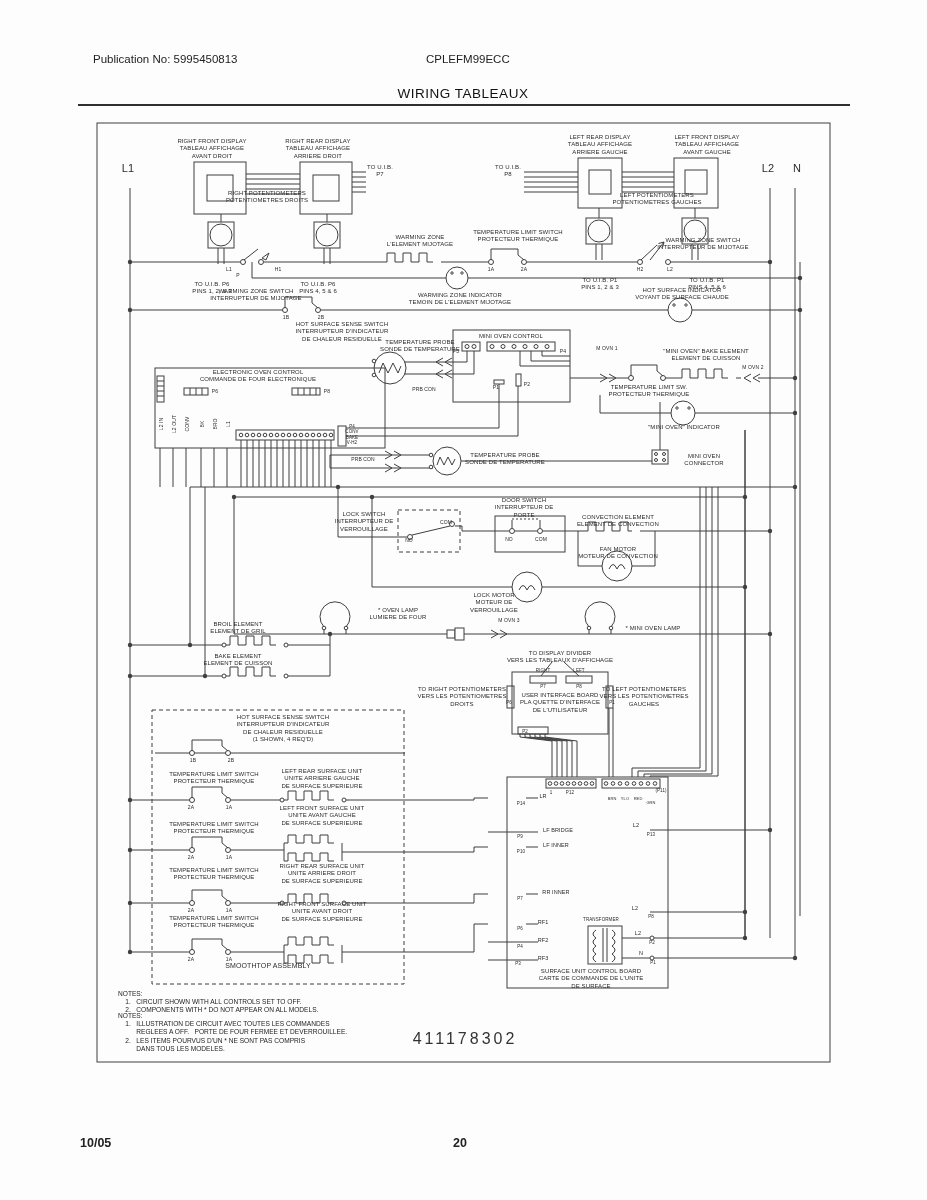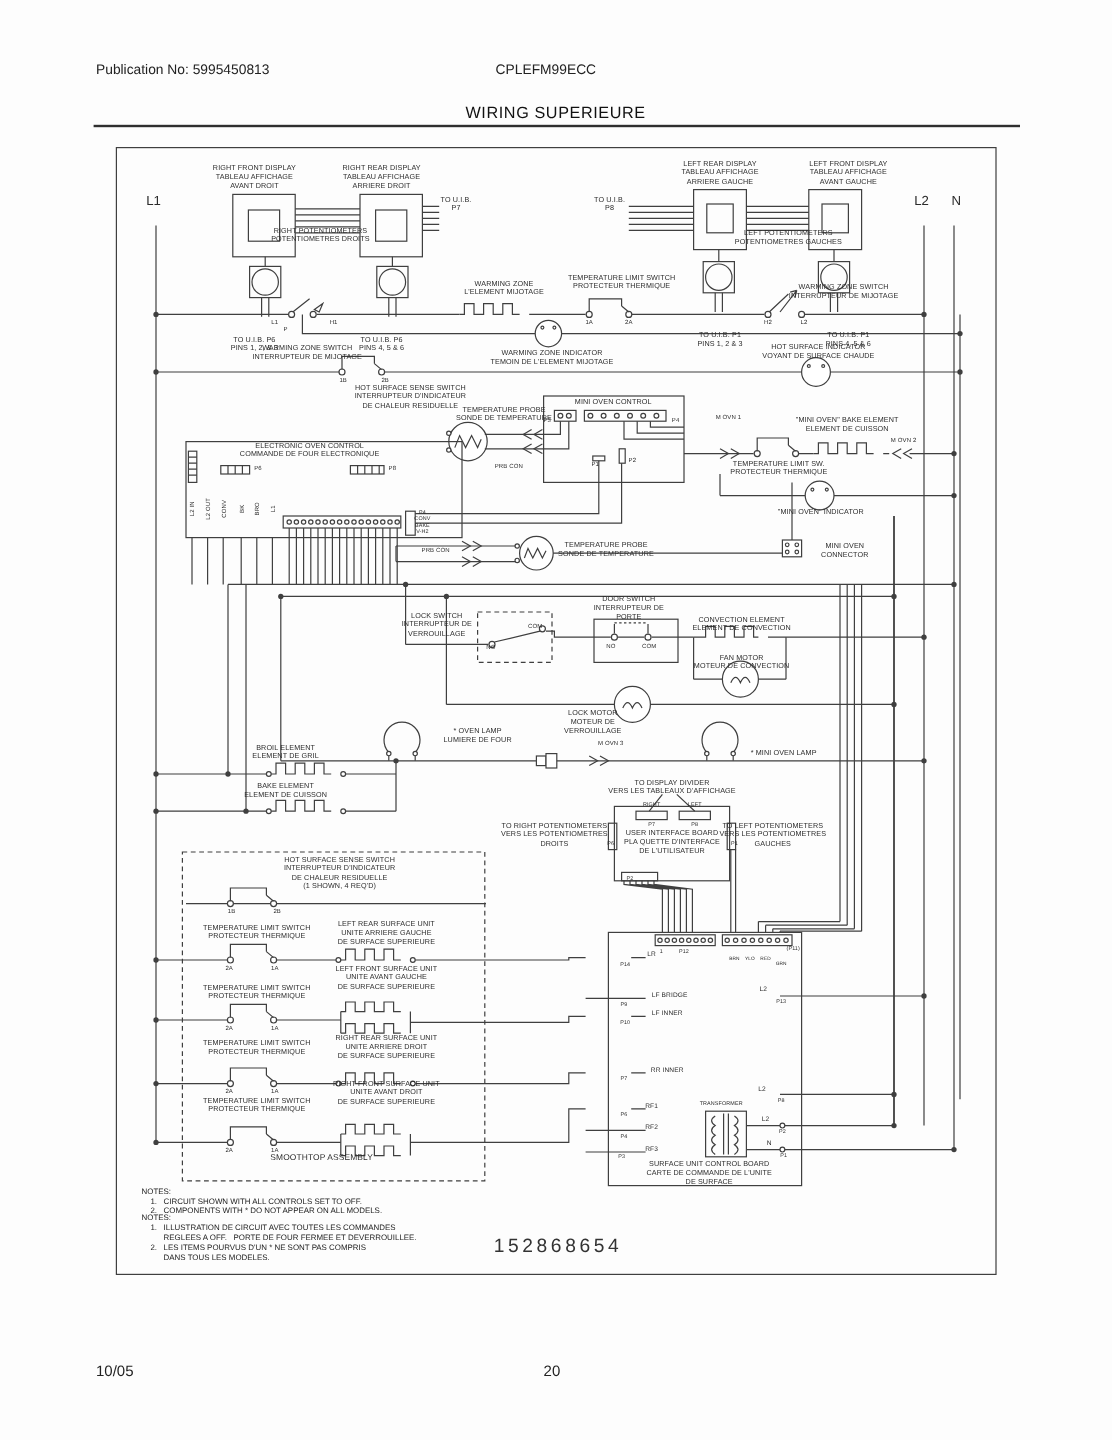--- a/index.html
+++ b/index.html
@@ -1,44 +1,44 @@
 <!DOCTYPE html>
 <html><head>
 <meta charset="utf-8">
 <style>
   html,body{margin:0;padding:0;background:#fff;}
   #page{position:relative;width:927px;height:1200px;background:#fdfdfd;overflow:hidden;
         font-family:"Liberation Sans","DejaVu Sans",sans-serif;color:#2e2e2e;}
   .abs{position:absolute;}
-  .hdr{font-size:11.5px;color:#222;}
+  .hdr{font-size:11.5px;color:#222;margin-left:13px;}
   .title{font-size:13.5px;letter-spacing:.5px;color:#111;}
   .rule{position:absolute;height:1.5px;background:#2f2f2f;}
   svg{position:absolute;left:0;top:0;}
   svg *{stroke:#3f3f3f;fill:none;stroke-width:1;}
   svg .w{fill:#fff;}
   svg .f{fill:#3f3f3f;stroke:none;}
   svg .d{stroke-dasharray:4 3;}
   svg .d2{stroke-dasharray:2 2;}
   svg .bold{stroke-width:1.5;}
   #label-layer{position:absolute;left:0;top:0;width:927px;height:1200px;pointer-events:none;}
   .lbl{position:absolute;transform:translateX(-50%);text-align:center;font-size:6px;
        line-height:1.22;white-space:pre-line;color:#2b2b2b;letter-spacing:.1px;}
   .lbl.rot{transform:translate(-50%,-50%) rotate(-90deg);white-space:nowrap;}
   .notes{position:absolute;font-size:6.6px;line-height:1.25;white-space:pre-wrap;color:#222;}
   .pn{position:absolute;font-size:16px;letter-spacing:3px;color:#333;transform:translateX(-50%);}
-  .ftr{font-size:12.5px;color:#222;}
+  .ftr{font-size:12.5px;color:#222;font-weight:bold;}
 </style>
 </head>
 <body>
 
 <div id="page">
 
   <div class="abs hdr" style="left:80px;top:53px;">Publication No: 5995450813</div>
   <div class="abs hdr" style="left:413px;top:53px;">CPLEFM99ECC</div>
-  <div class="abs title" style="left:463px;top:86px;transform:translateX(-50%);">WIRING SUPERIEURE</div>
+  <div class="abs title" style="left:463px;top:86px;transform:translateX(-50%);">WIRING TABLEAUX</div>
   <div class="rule" style="left:78px;top:104px;width:772px;"></div>
 
   <svg width="927" height="1200" viewBox="0 0 927 1200">
     <g>
         <rect x="97" y="123" width="733" height="939"></rect>
       </g>
 
     <g>
       <path d="M130,188 V952"></path>
       <path d="M770,188 V938"></path>
@@ -546,17 +546,17 @@
     </div>
 
   <div class="notes" style="left:118px;top:990px;">NOTES:
     1.   CIRCUIT SHOWN WITH ALL CONTROLS SET TO OFF.
     2.   COMPONENTS WITH * DO NOT APPEAR ON ALL MODELS.</div>
   <div class="notes" style="left:118px;top:1012px;">NOTES:
     1.   ILLUSTRATION DE CIRCUIT AVEC TOUTES LES COMMANDES
           REGLEES A OFF.   PORTE DE FOUR FERMEE ET DEVERROUILLEE.
     2.   LES ITEMS POURVUS D'UN * NE SONT PAS COMPRIS
           DANS TOUS LES MODELES.</div>
-  <div class="pn" style="left:465px;top:1030px;">152868654</div>
+  <div class="pn" style="left:465px;top:1030px;">411178302</div>
 
   <div class="abs ftr" style="left:80px;top:1136px;">10/05</div>
   <div class="abs ftr" style="left:453px;top:1136px;">20</div>
 </div>
 
 </body></html>

